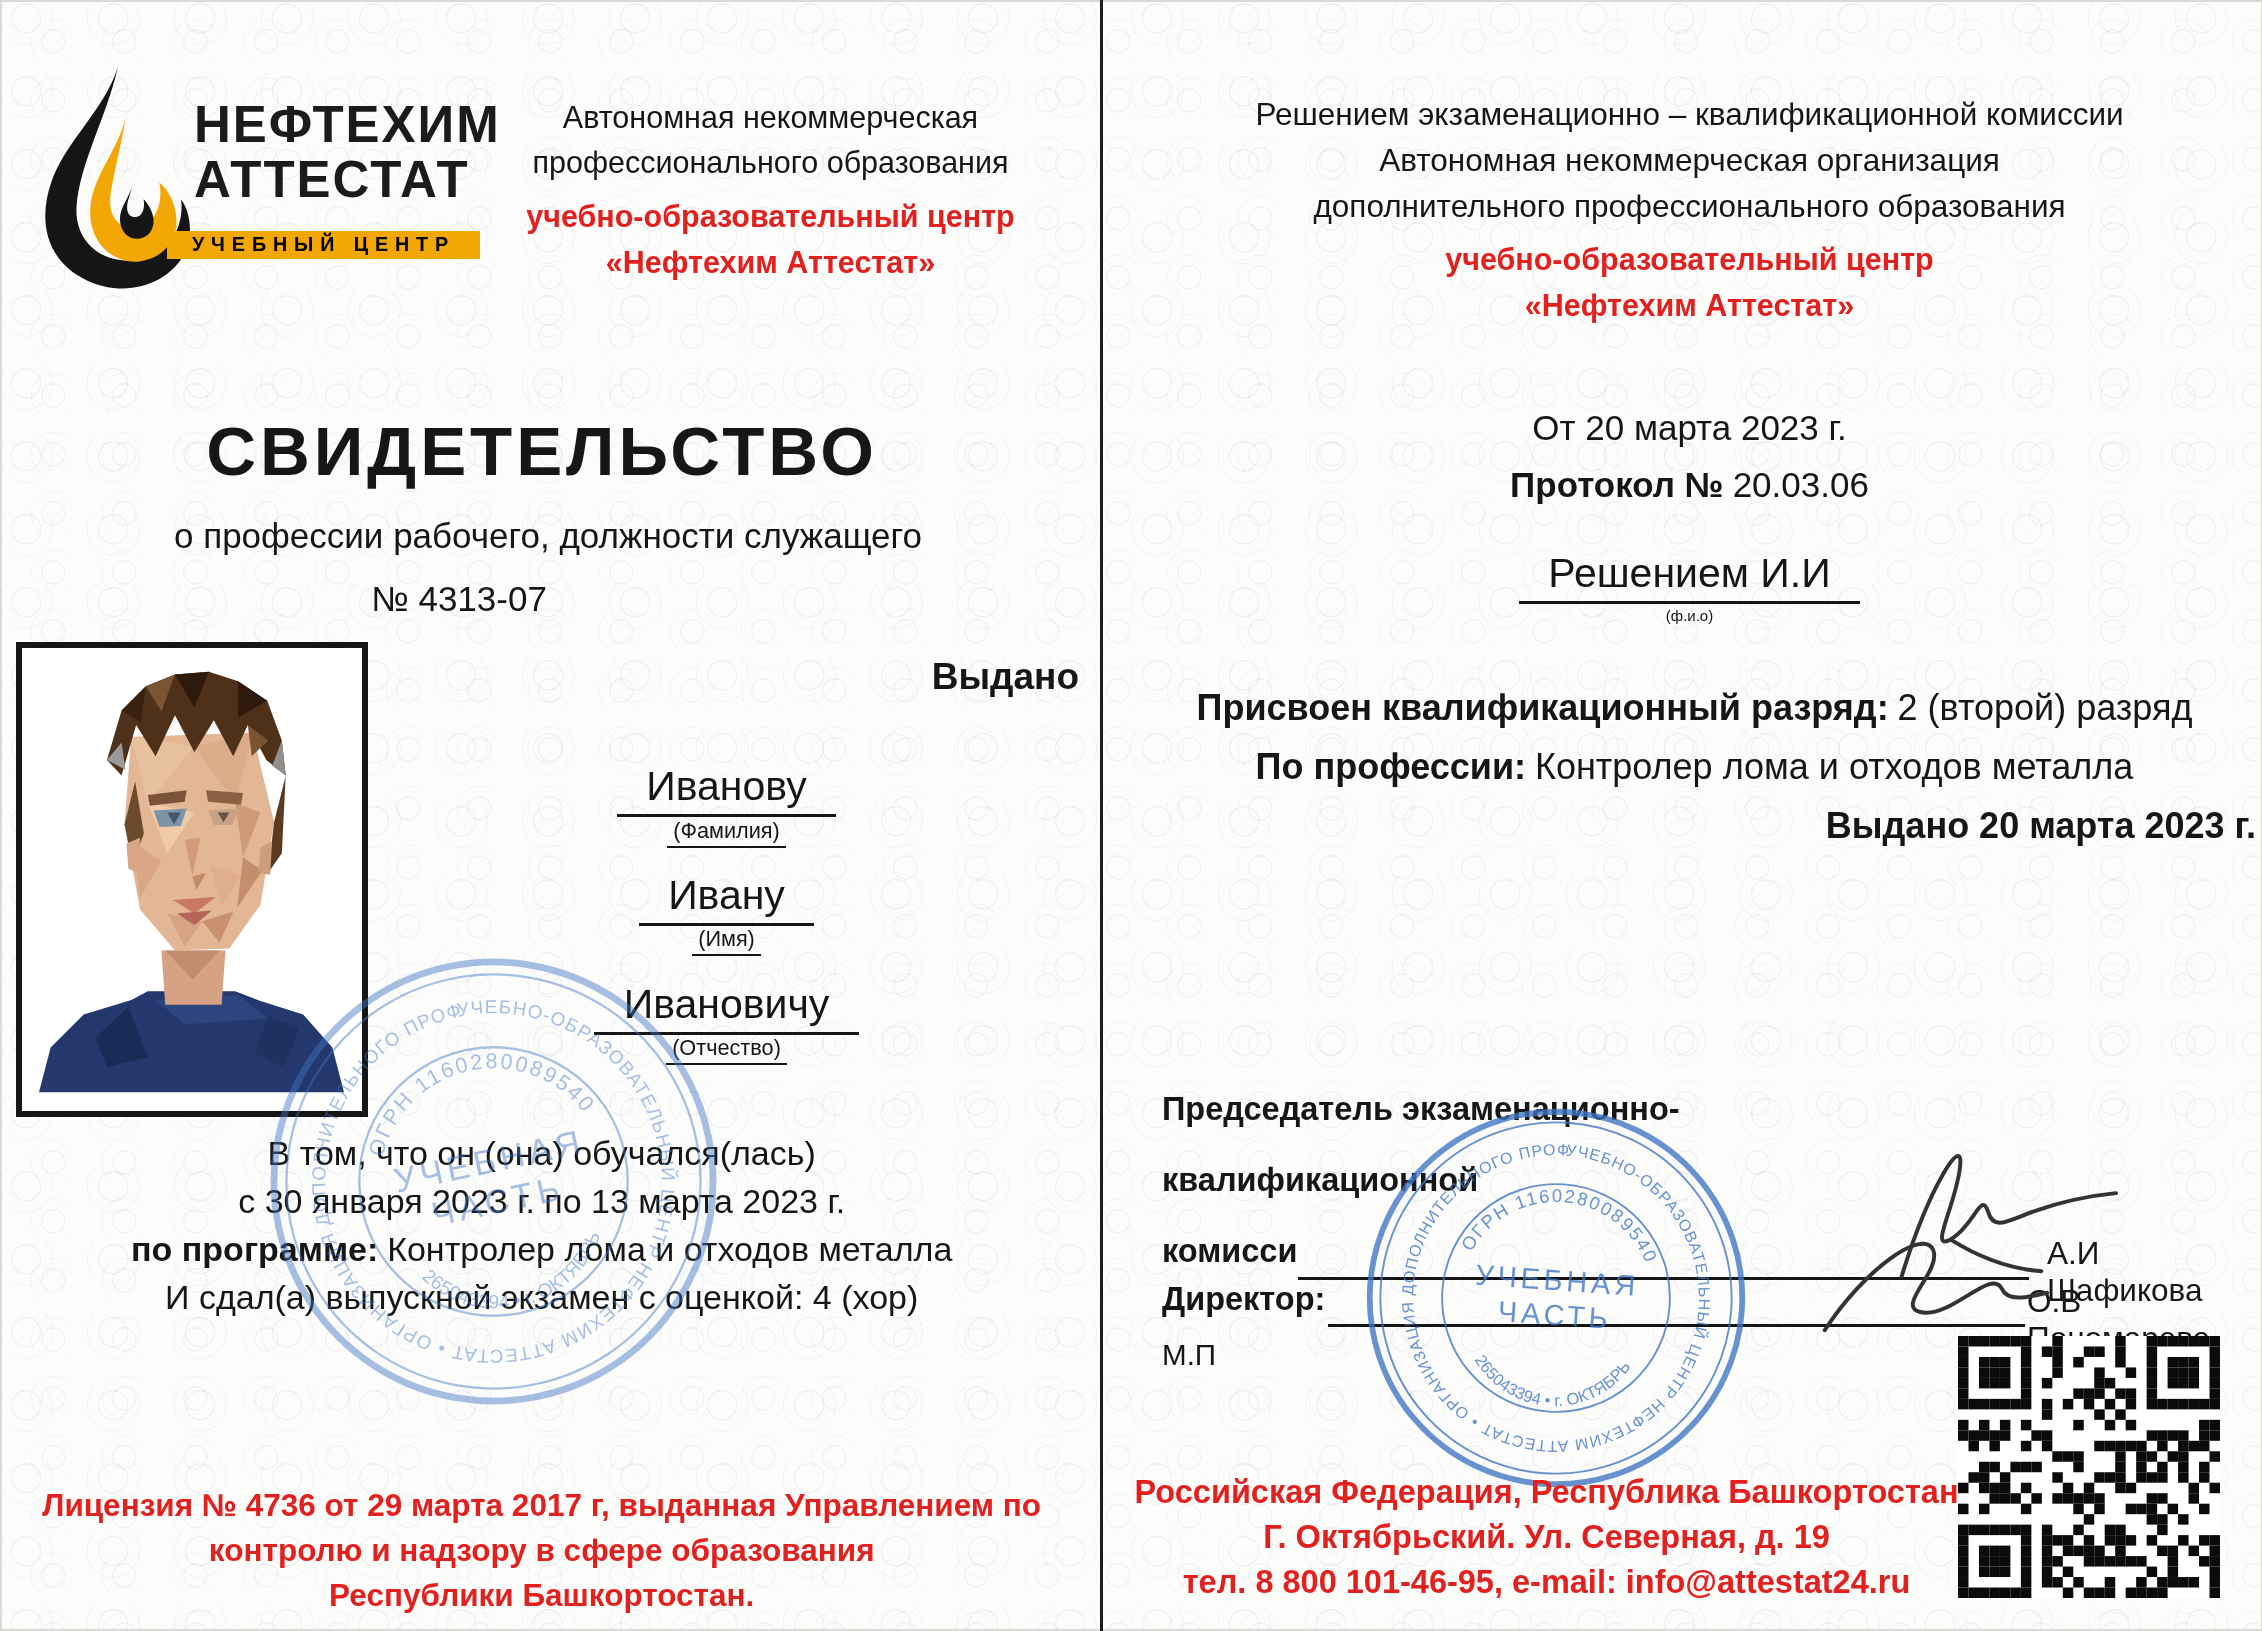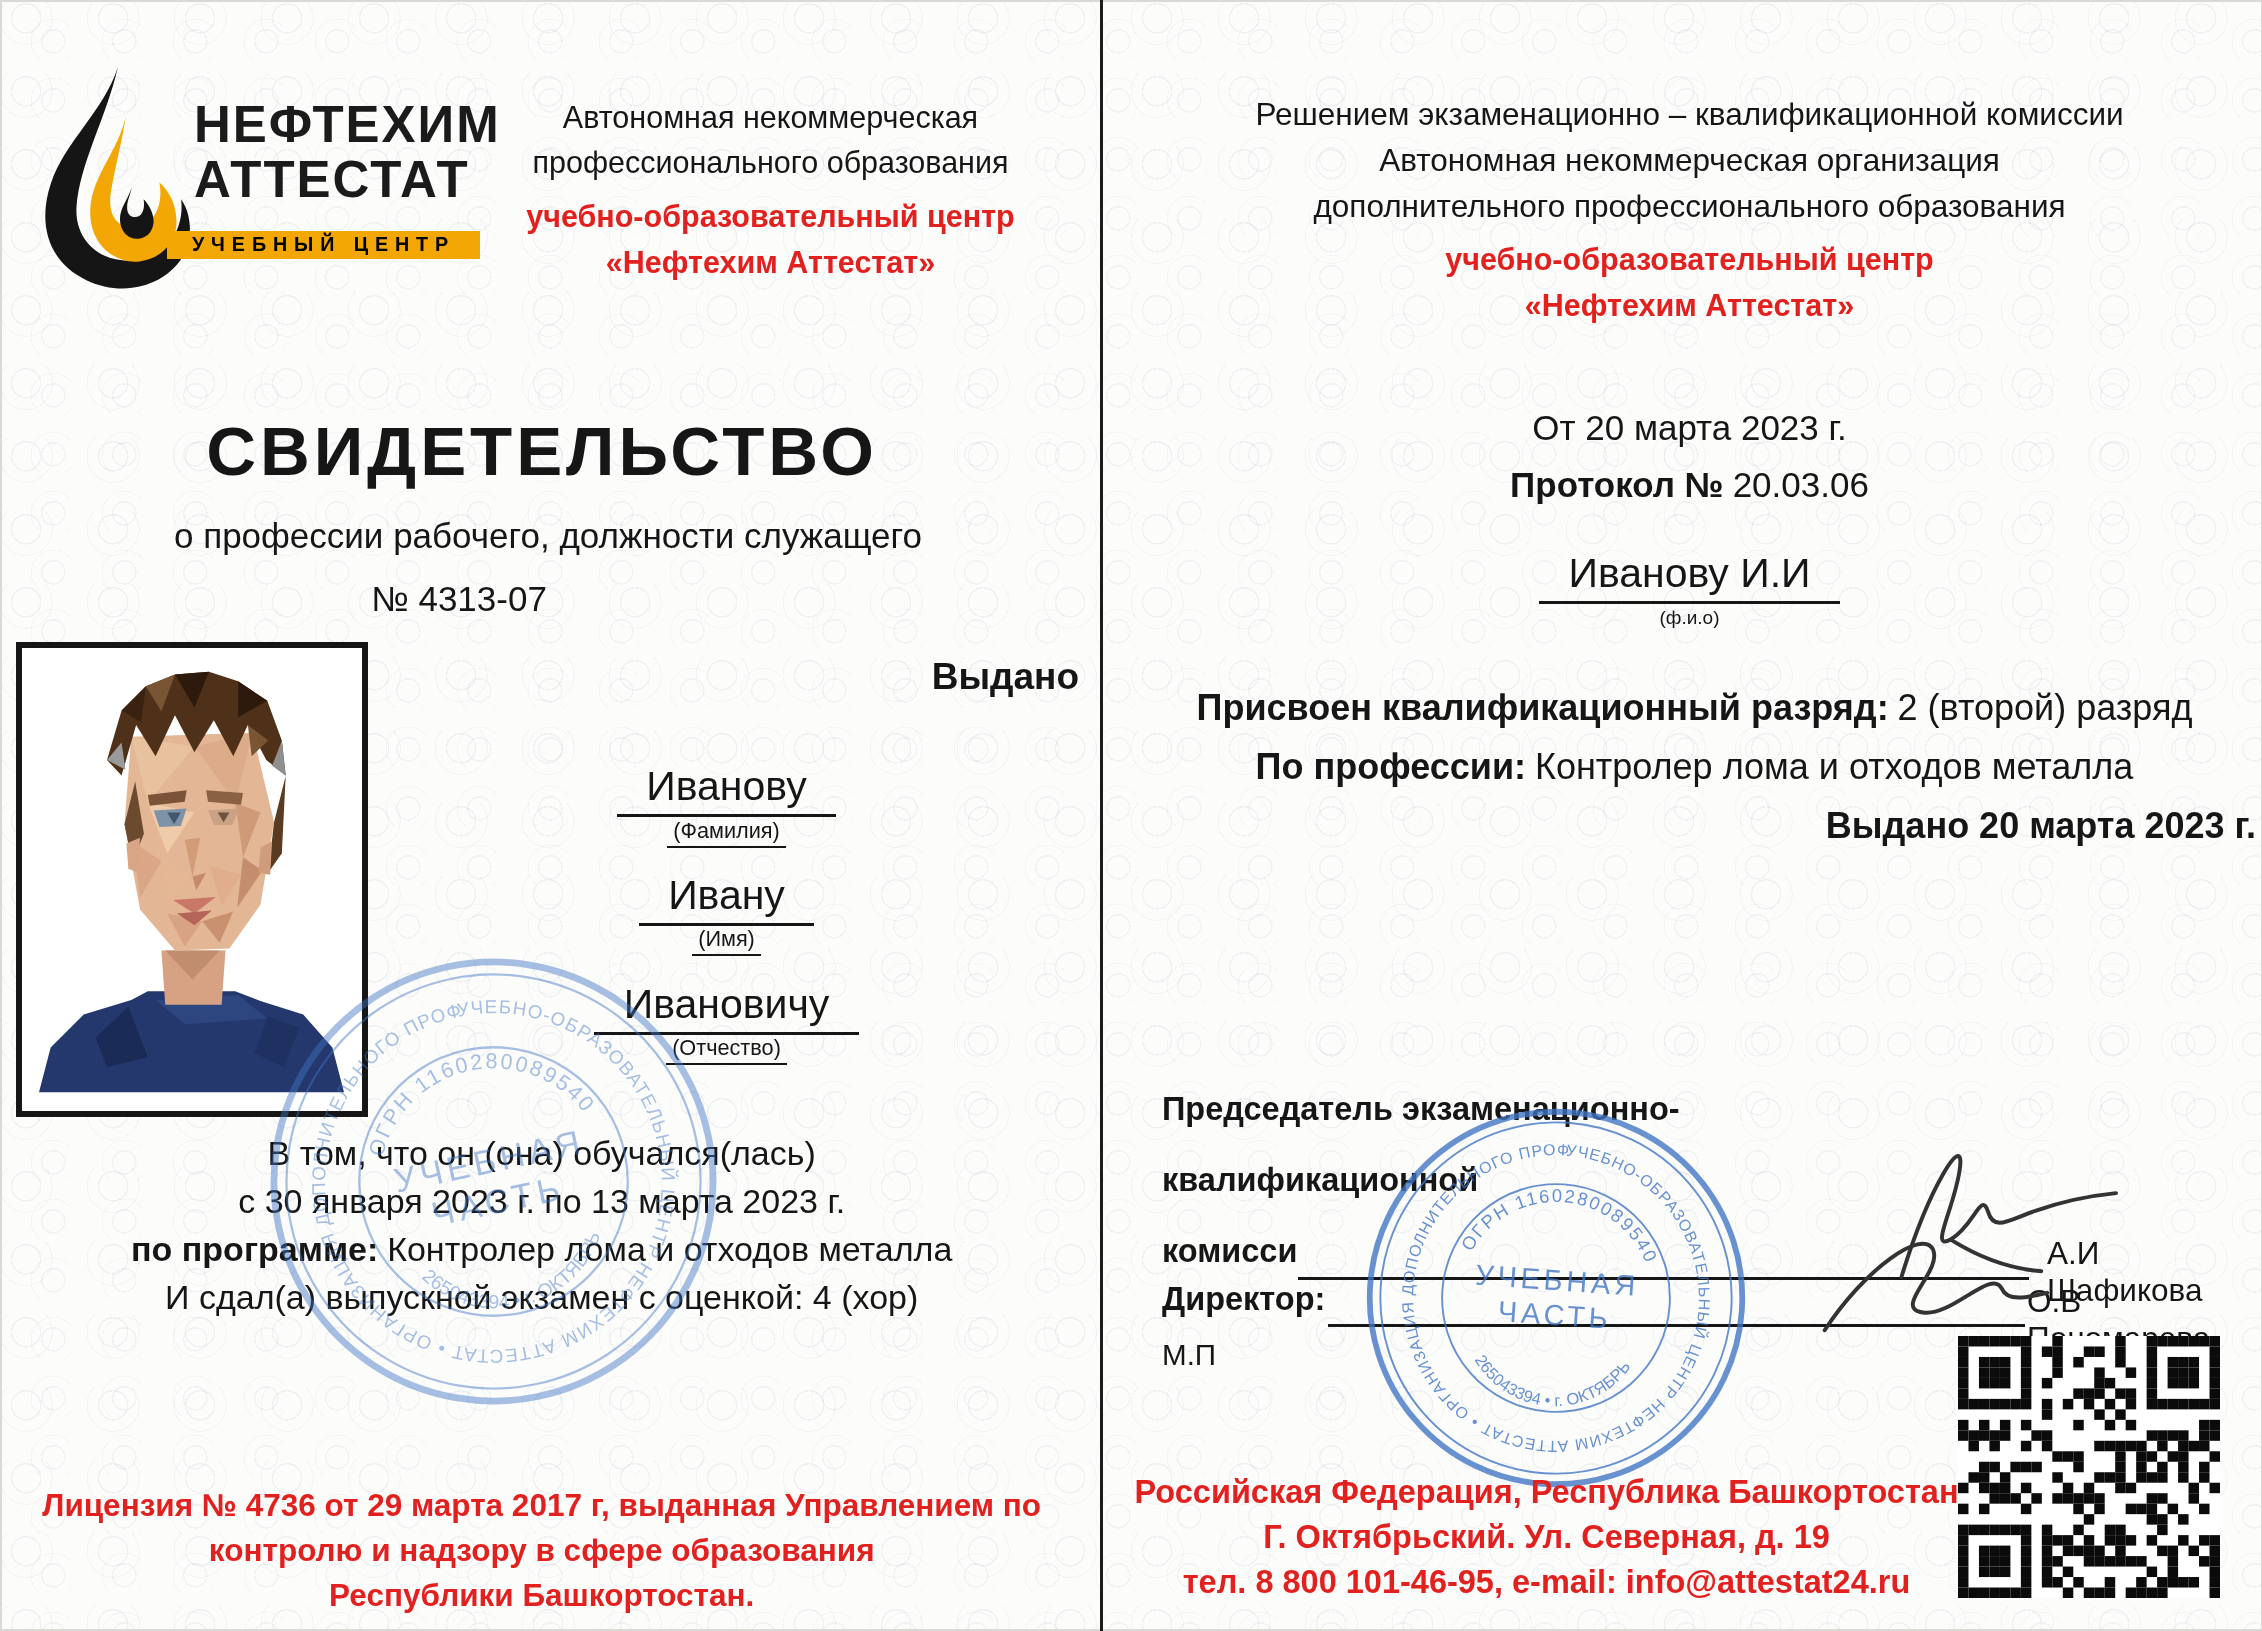--- a/index.html
+++ b/index.html
@@ -206,23 +206,23 @@
       <div class="redline red" style="margin-top:6.9px;">учебно-образовательный центр</div>
       <div class="redline red">«Нефтехим Аттестат»</div>
     </div>
 
     <div class="abs ctr rmid" style="left:1133px;top:408px;width:1113px;">От 20 марта 2023 г.</div>
     <div class="abs ctr rmid" style="left:1133px;top:465px;width:1113px;">
       <span class="bp">Протокол №</span><span>20.03.06</span>
     </div>
 
     <div class="abs ctr namebig" style="left:1133px;top:550px;width:1113px;">
-      <span class="name-u">Иванову И.И</span>
-    </div>
-    <div class="abs ctr" style="left:1133px;top:607px;width:1113px;font-size:19px;">(ф.и.о)</div>
+      <span class="name-u">Решением И.И</span>
+    </div>
+    <div class="abs ctr" style="left:1133px;top:607px;width:1113px;font-size:15px;">(ф.и.о)</div>
 
     <div class="abs ctr" style="left:1133px;top:678px;width:1123px;">
       <div class="qual">
         <span class="bp">Присвоен квалификационный разряд:</span><span>2 (второй) разряд</span>
       </div>
       <div class="qual">
         <span class="bp">По профессии:</span><span>Контролер лома и отходов металла</span>
       </div>
       <div class="qual b">Выдано 20 марта 2023 г.</div>
     </div>

